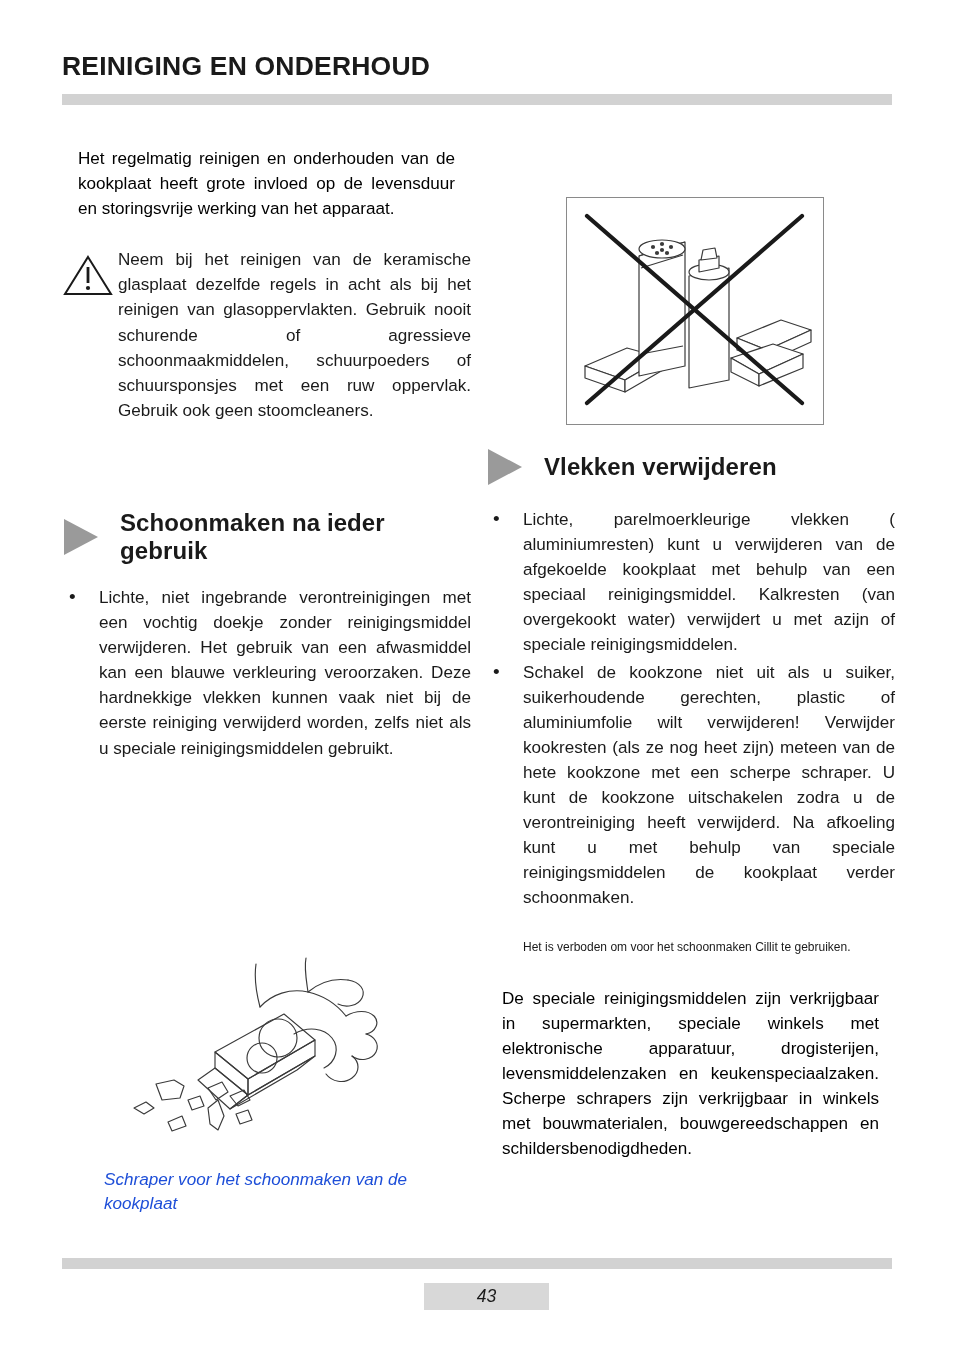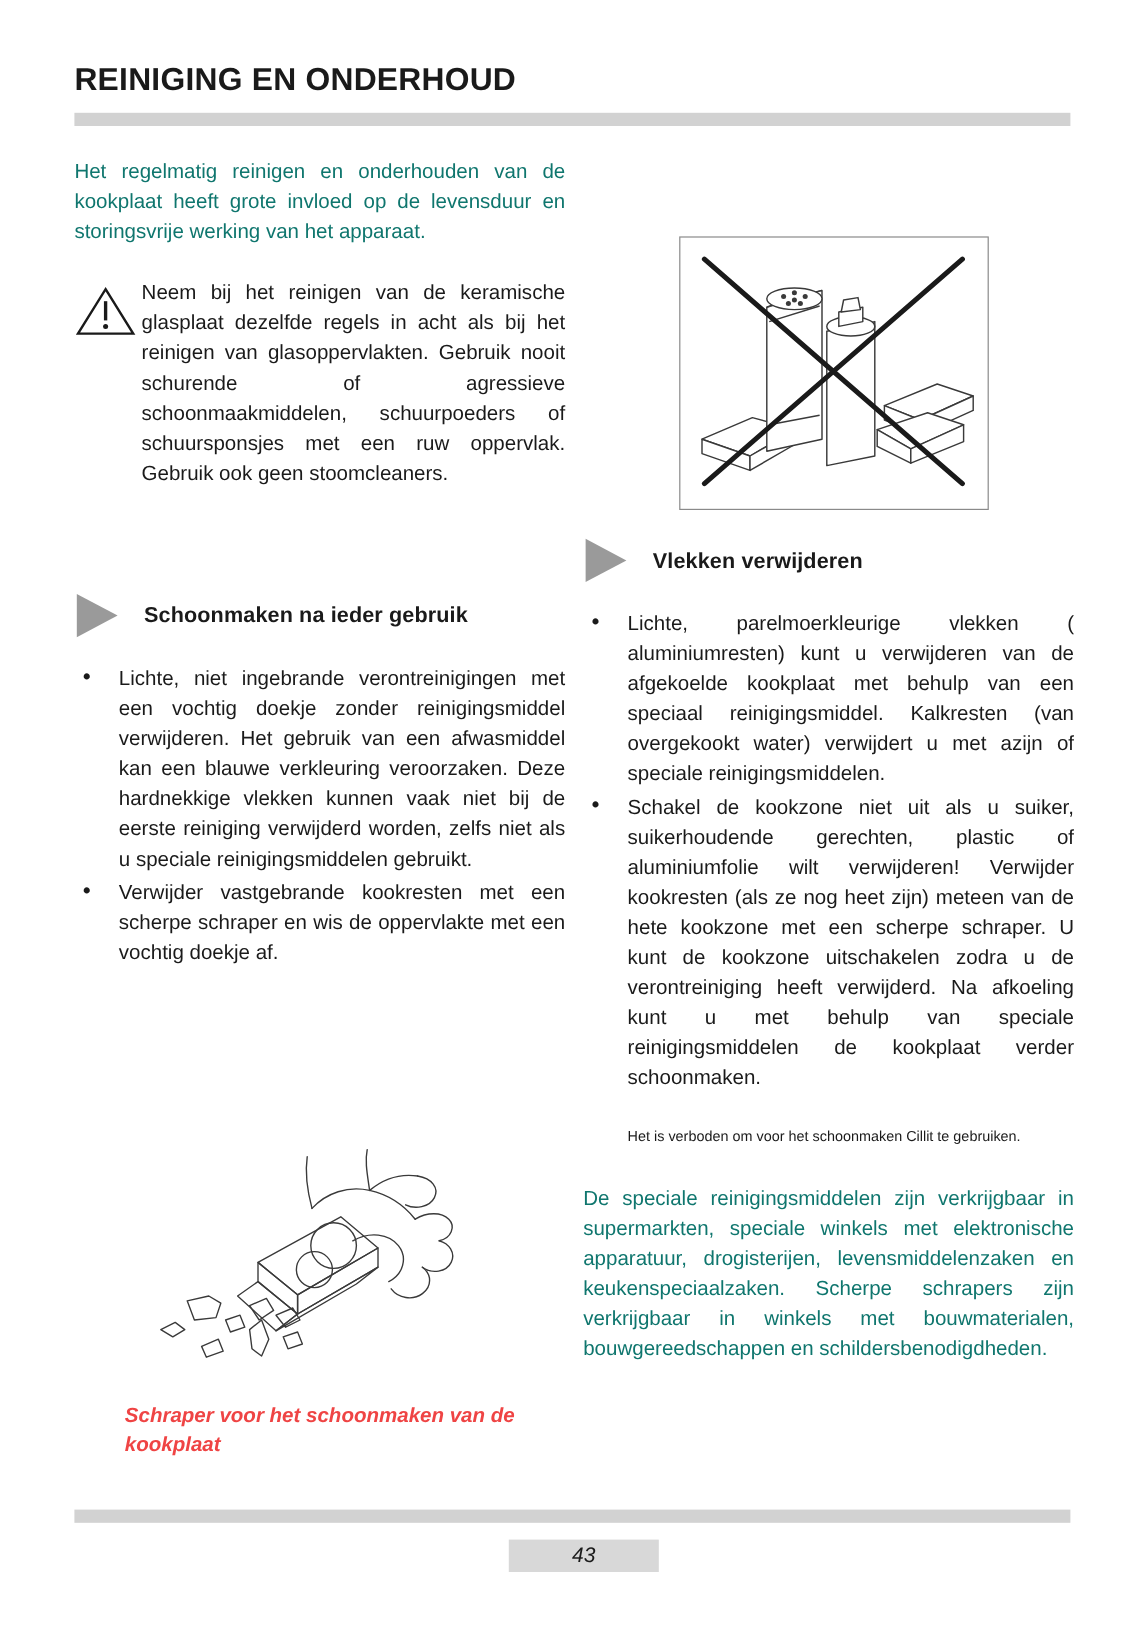--- a/index.html
+++ b/index.html
@@ -50,25 +50,25 @@
   
   .col {
     position: absolute;
     top: 130px;
     width: 409px;
   }
   .col-left  { left: 62px; }
   .col-right { left: 486px; }
 
   p, .para {
-    margin: 0;
+    margin: 16px;
     font-size: 17.1px;
     line-height: 25.1px;
     text-align: justify;
-    color: #0f766e;
+    color: #000000;
   }
 
   .intro { margin-bottom: 0; }
 
   
   .warning {
     display: flex;
     align-items: flex-start;
     margin-top: 26px;
   }
@@ -92,21 +92,21 @@
     margin-top: 0;
   }
   .arrow-marker {
     flex: 0 0 auto;
     width: 44px;
     height: 40px;
     margin-right: 14px;
   }
   .arrow-marker svg { display: block; }
   .section-title {
-    font-size: 18px;
+    font-size: 24px;
     font-weight: bold;
     color: #1a1a1a;
     letter-spacing: 0.1px;
   }
 
   
   .bullets { margin: 0; padding: 0; list-style: none; }
   .bullet {
     position: relative;
     padding-left: 37px;
@@ -157,23 +157,22 @@
   }
 
   .fig-caption {
     position: absolute;
     left: 104px;
     top: 1168px;
     width: 340px;
     font-style: italic;
     font-size: 17.1px;
     line-height: 24px;
-    color: #ef4444;
+    color: #1d4ed8;
     text-align: left;
-    font-weight: bold;
   }
 
   
   .page-number {
     position: absolute;
     left: 424px;
     top: 1283px;
     width: 125px;
     height: 27px;
     background: #d8d8d8;
@@ -215,23 +214,20 @@
           <polygon points="2,2 36,20 2,38" fill="#9a9a9a"></polygon>
         </svg>
       </div>
       <div class="section-title">Schoonmaken na ieder gebruik</div>
     </div>
 
     <ul class="bullets" style="margin-top:20px;">
       <li class="bullet">
         <b>Lichte, niet ingebrande verontreinigingen met</b><span> een vochtig doekje zonder reinigingsmiddel verwijderen. Het gebruik van een afwasmiddel kan een blauwe verkleuring veroorzaken. Deze hardnekkige vlekken kunnen vaak niet bij de eerste reiniging verwijderd worden, zelfs niet als u speciale reinigingsmiddelen gebruikt.</span>
       </li>
-      <li class="bullet">
-        <b>Verwijder vastgebrande kookresten met een scherpe schraper en wis de oppervlakte met een vochtig doekje af.</b><span></span>
-      </li>
     </ul>
 
   </div>
 
   <div class="fig-scraper">
     <svg width="290" height="200" viewBox="0 0 290 200" aria-hidden="true">
       <g fill="none" stroke="#3a3a3a" stroke-width="1.15" stroke-linecap="round" stroke-linejoin="round">
 
         <path d="M103 100 L172 62 L203 88 L136 127 Z"></path>
         <path d="M103 100 L103 116 L136 143 L136 127 Z"></path>

